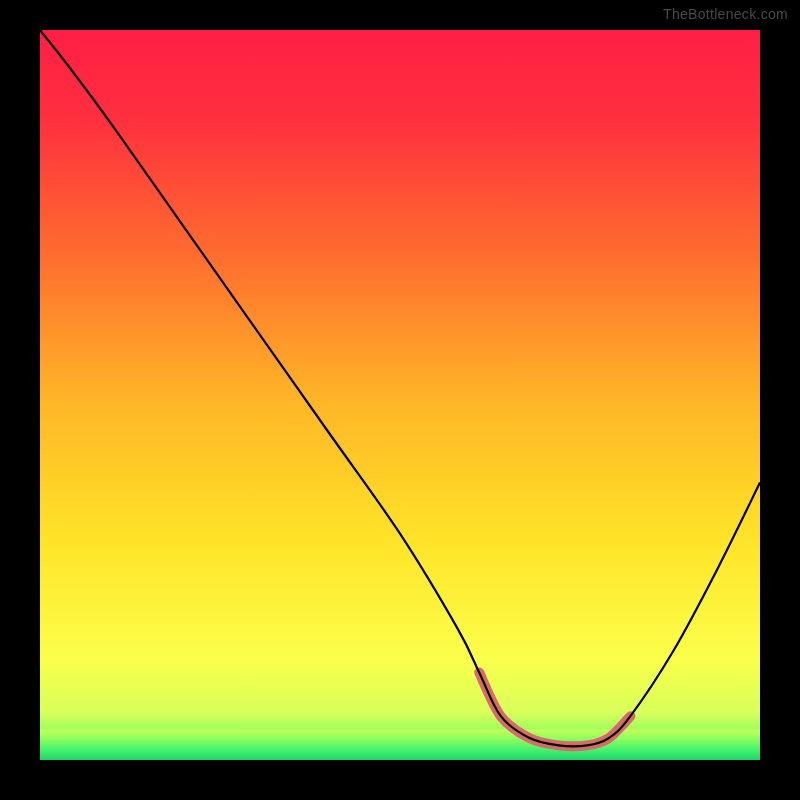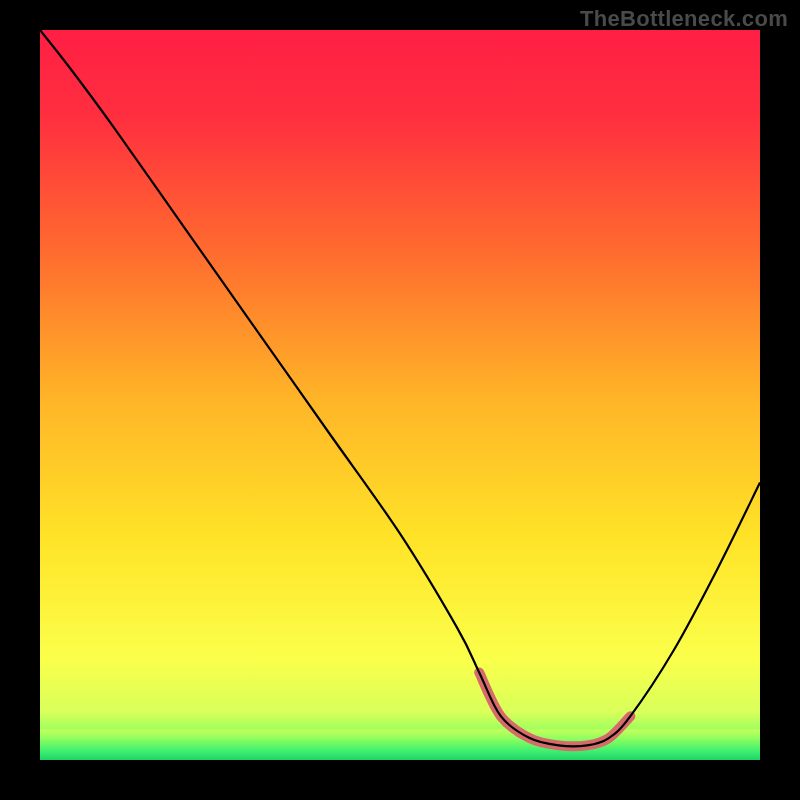--- a/index.html
+++ b/index.html
@@ -15,22 +15,22 @@
     position: relative;
     width: 800px;
     height: 800px;
     background: #000;
   }
   .watermark {
     position: absolute;
     top: 6px;
     right: 12px;
     color: #4a4a4a;
-    font-size: 22px;
-    font-weight: 700;
+    font-size: 14px;
+    font-weight: 400;
     letter-spacing: 0.3px;
     z-index: 30;
   }
   .plot {
     position: absolute;
     left: 40px;
     top: 30px;
     width: 720px;
     height: 730px;
   }

